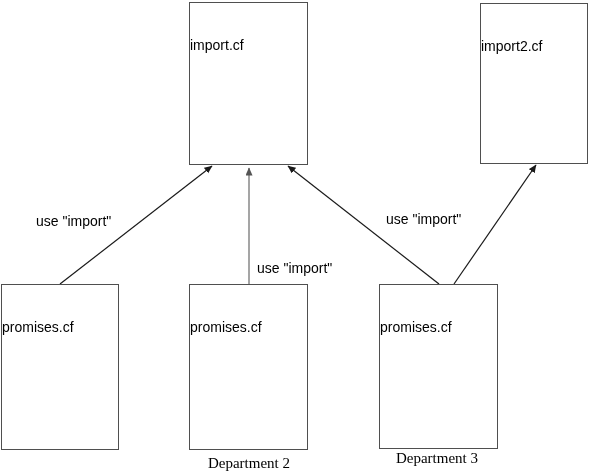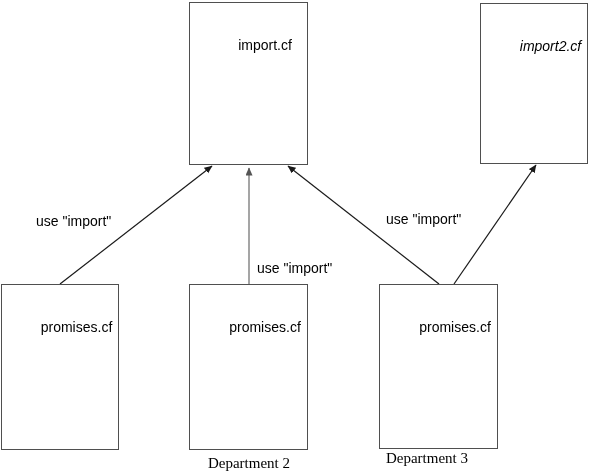--- a/index.html
+++ b/index.html
@@ -30,22 +30,20 @@
   }
   .edge-line.muted {
     stroke: var(--edge-muted, #8f8f8f);
     stroke-width: 1.6;
   }
   .node {
     position: absolute;
     box-sizing: border-box;
     border: 1px solid var(--box-border, #4f4f4f);
     background: #ffffff;
-    text-align: center;
-    padding-left: 33px;
   }
   .node .lbl {
     display: block;
     padding-top: 34px;
     font-size: 14px;
     color: var(--text, #000000);
     white-space: nowrap;
   }
   .edge-label {
     position: absolute;
@@ -78,34 +76,34 @@
     </defs>
     <line class="edge-line" x1="60" y1="284" x2="212" y2="166" marker-end="url(#arrowBlack)"></line>
     <line class="edge-line muted" x1="249" y1="284" x2="249" y2="168" marker-end="url(#arrowGray)"></line>
     <line class="edge-line" x1="439" y1="284" x2="288" y2="166" marker-end="url(#arrowBlack)"></line>
     <line class="edge-line" x1="454" y1="284" x2="536" y2="165" marker-end="url(#arrowBlack)"></line>
   </svg>
 
   <div class="node" style="left:189px; top:2px; width:119px; height:163px;">
     <span class="lbl">import.cf</span>
   </div>
-  <div class="node" style="left:480px; top:3px; width:108px; height:161px;font-style:italic;">
+  <div class="node" style="left:480px; top:3px; width:108px; height:161px;">
     <span class="lbl">import2.cf</span>
   </div>
 
   <div class="node" style="left:1px; top:284px; width:118px; height:166px;">
     <span class="lbl">promises.cf</span>
   </div>
   <div class="node" style="left:189px; top:284px; width:119px; height:166px;">
     <span class="lbl">promises.cf</span>
   </div>
   <div class="node" style="left:379px; top:284px; width:119px; height:165px;">
     <span class="lbl">promises.cf</span>
   </div>
 
   <div class="edge-label" style="left:36px; top:213px;">use "import"</div>
   <div class="edge-label" style="left:257px; top:260px;">use "import"</div>
   <div class="edge-label" style="left:386px; top:211px;">use "import"</div>
 
   <div class="dept-label" style="left:187px; top:455px; width:124px;">Department 2</div>
-  <div class="dept-label" style="left:365px; top:450px; width:124px;">Department 3</div>
+  <div class="dept-label" style="left:375px; top:450px; width:124px;">Department 3</div>
 
 </div>
 
 </body></html>

